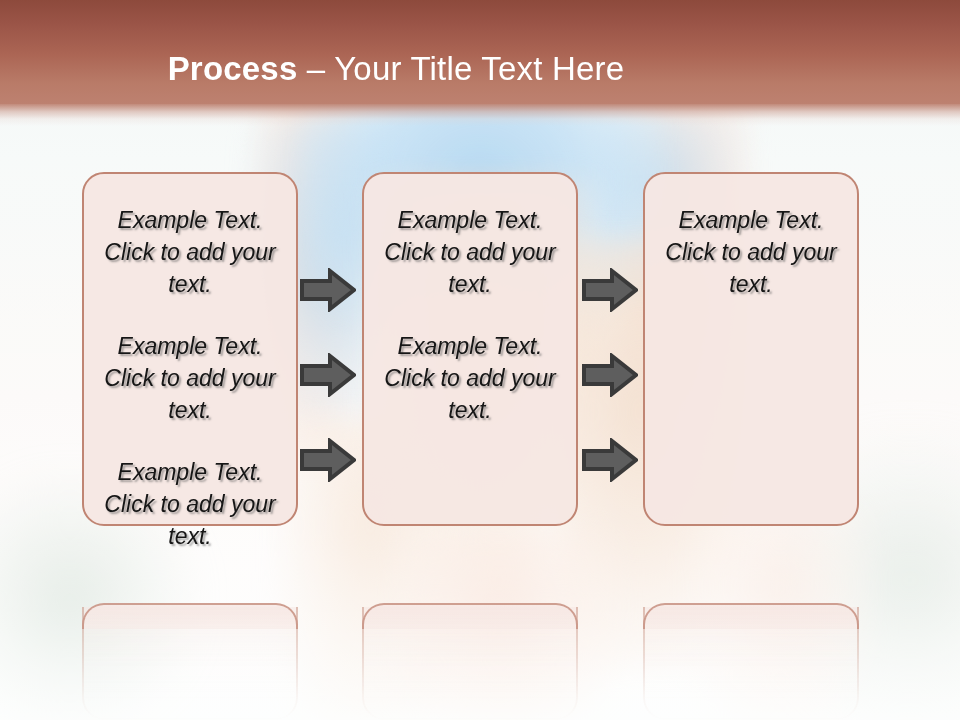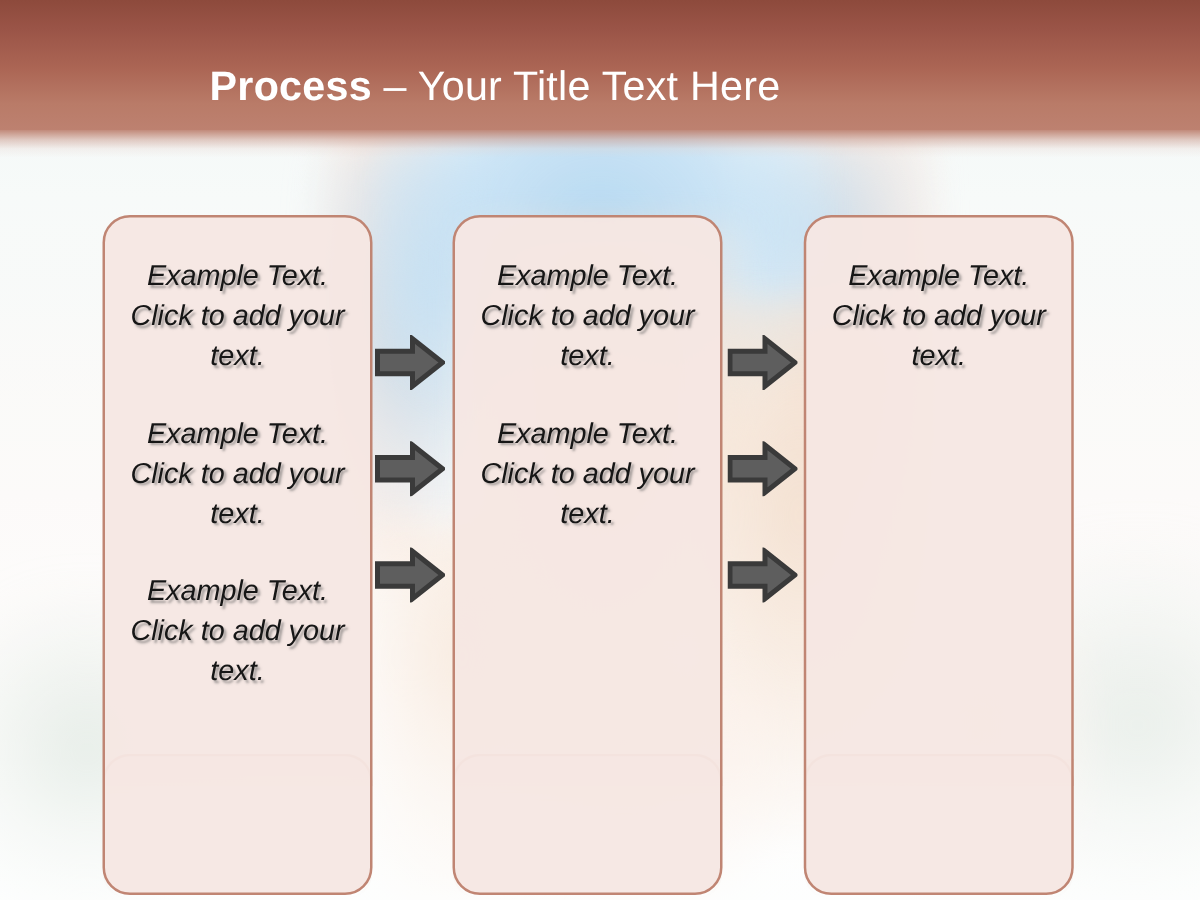--- a/index.html
+++ b/index.html
@@ -134,21 +134,21 @@
   #title-text .t-rest { font-weight: normal; }
 
   
   .pbox {
     position: absolute;
     box-sizing: border-box;
     background: rgba(246,231,227,0.95);
     border: 2px solid #c08573;
     border-radius: 22px;
     top: 172px;
-    height: 544px;
+    height: 354px;
   }
   #pbox-1 { left: 82px;  width: 216px; }
   #pbox-2 { left: 362px; width: 216px; }
   #pbox-3 { left: 643px; width: 216px; }
 
   .pbox-inner {
     position: absolute;
     left: 10px; right: 10px;
     top: 30px;
   }

